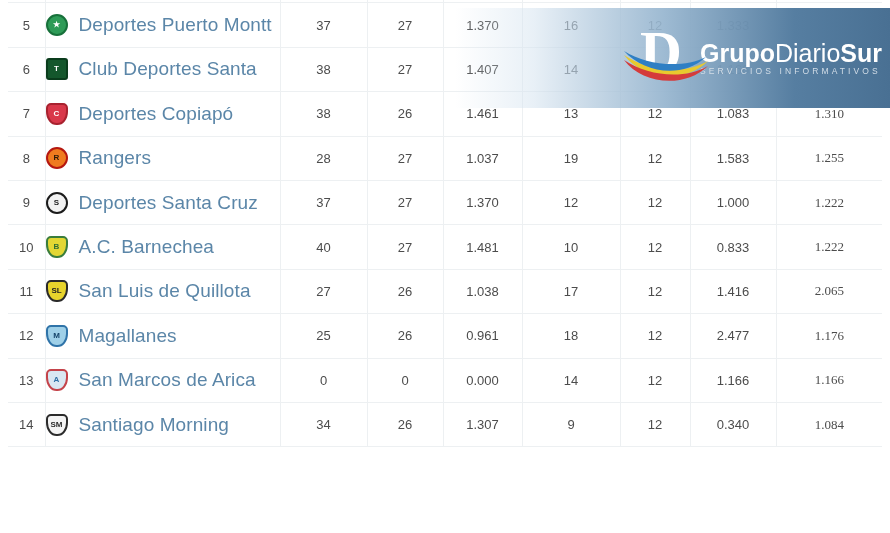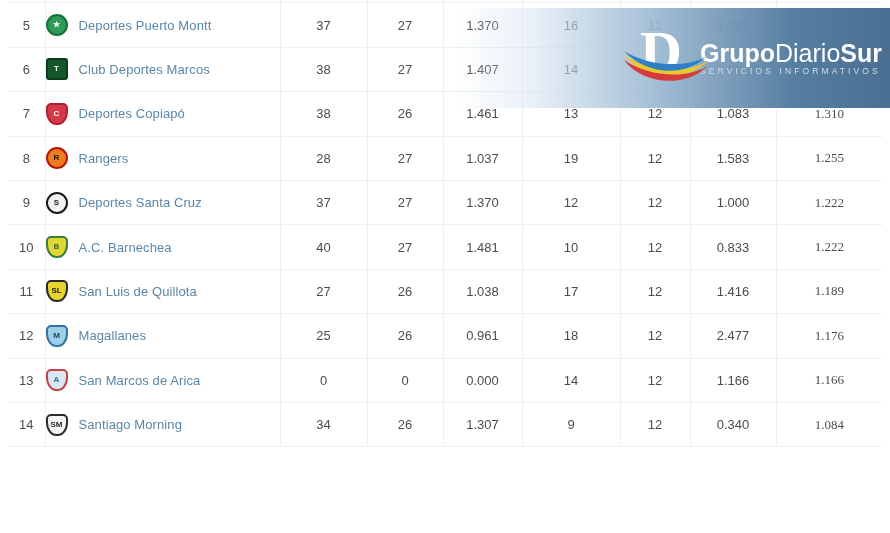--- a/index.html
+++ b/index.html
@@ -65,21 +65,21 @@
     text-align: left;
     padding-left: 12px;
   }
   .team-inner {
     display: flex;
     align-items: center;
     gap: 11px;
   }
   .team-name {
     color: #5b86a8;
-    font-size: 13px;
+    font-size: 19px;
     letter-spacing: .1px;
     white-space: nowrap;
   }
 
   
   .crest {
     width: 22px;
     height: 22px;
     flex: 0 0 22px;
     position: relative;
@@ -213,21 +213,21 @@
           <td>1.352</td>
         </tr>
         <tr>
           <td class="cell-rank">6</td>
           <td class="cell-team">
             <div class="team-inner">
               <span class="crest sh-square">
                 <span class="body" style="background: rgb(20, 87, 44); border: 2px solid rgb(10, 60, 28); box-sizing: border-box;"></span>
                 <span class="mark" style="color: rgb(255, 255, 255);">T</span>
               </span>
-              <span class="team-name">Club Deportes Marcos</span>
+              <span class="team-name">Club Deportes Santa</span>
             </div>
           </td>
           <td>38</td>
           <td>27</td>
           <td>1.407</td>
           <td>14</td>
           <td>12</td>
           <td>1.166</td>
           <td>1.311</td>
         </tr>
@@ -317,21 +317,21 @@
               </span>
               <span class="team-name">San Luis de Quillota</span>
             </div>
           </td>
           <td>27</td>
           <td>26</td>
           <td>1.038</td>
           <td>17</td>
           <td>12</td>
           <td>1.416</td>
-          <td>1.189</td>
+          <td>2.065</td>
         </tr>
         <tr>
           <td class="cell-rank">12</td>
           <td class="cell-team">
             <div class="team-inner">
               <span class="crest sh-shield">
                 <span class="body" style="background: rgb(159, 208, 232); border: 2px solid rgb(47, 115, 168); box-sizing: border-box;"></span>
                 <span class="mark" style="color: rgb(23, 69, 107);">M</span>
               </span>
               <span class="team-name">Magallanes</span>

